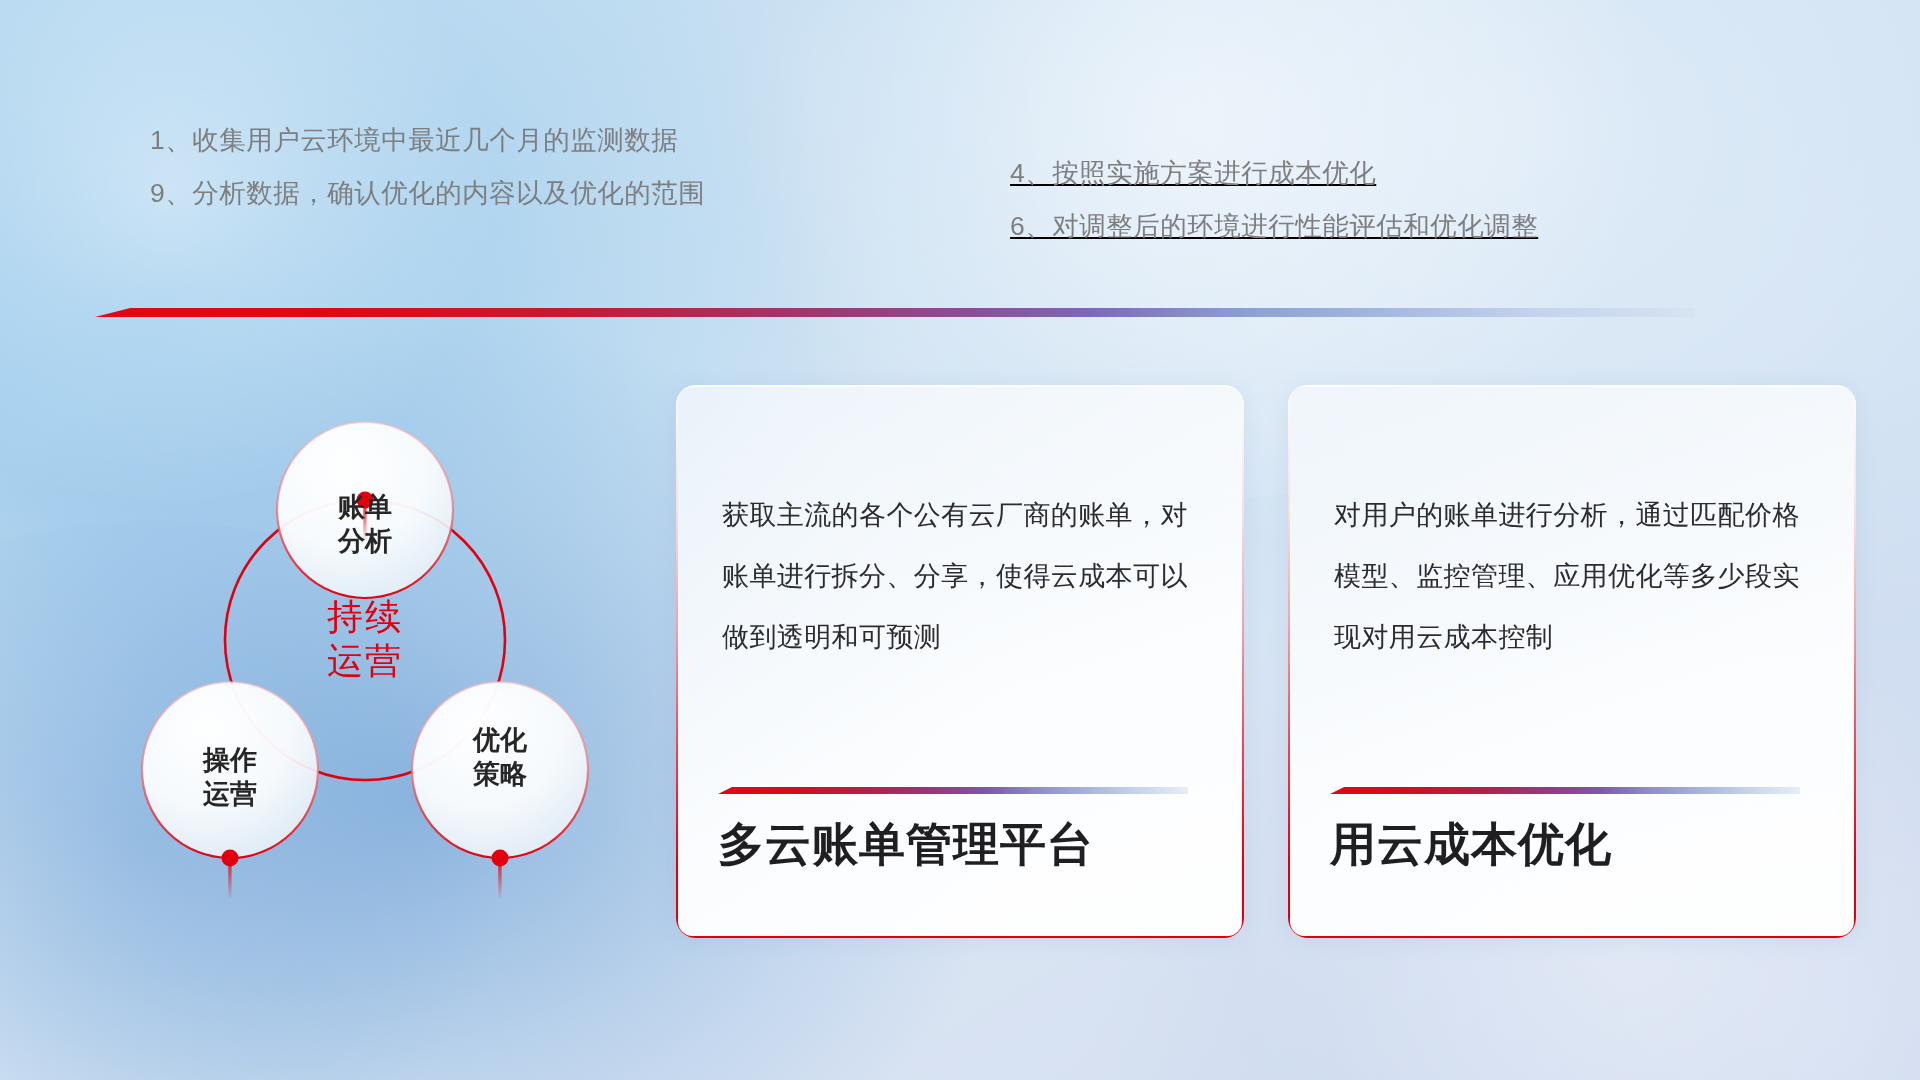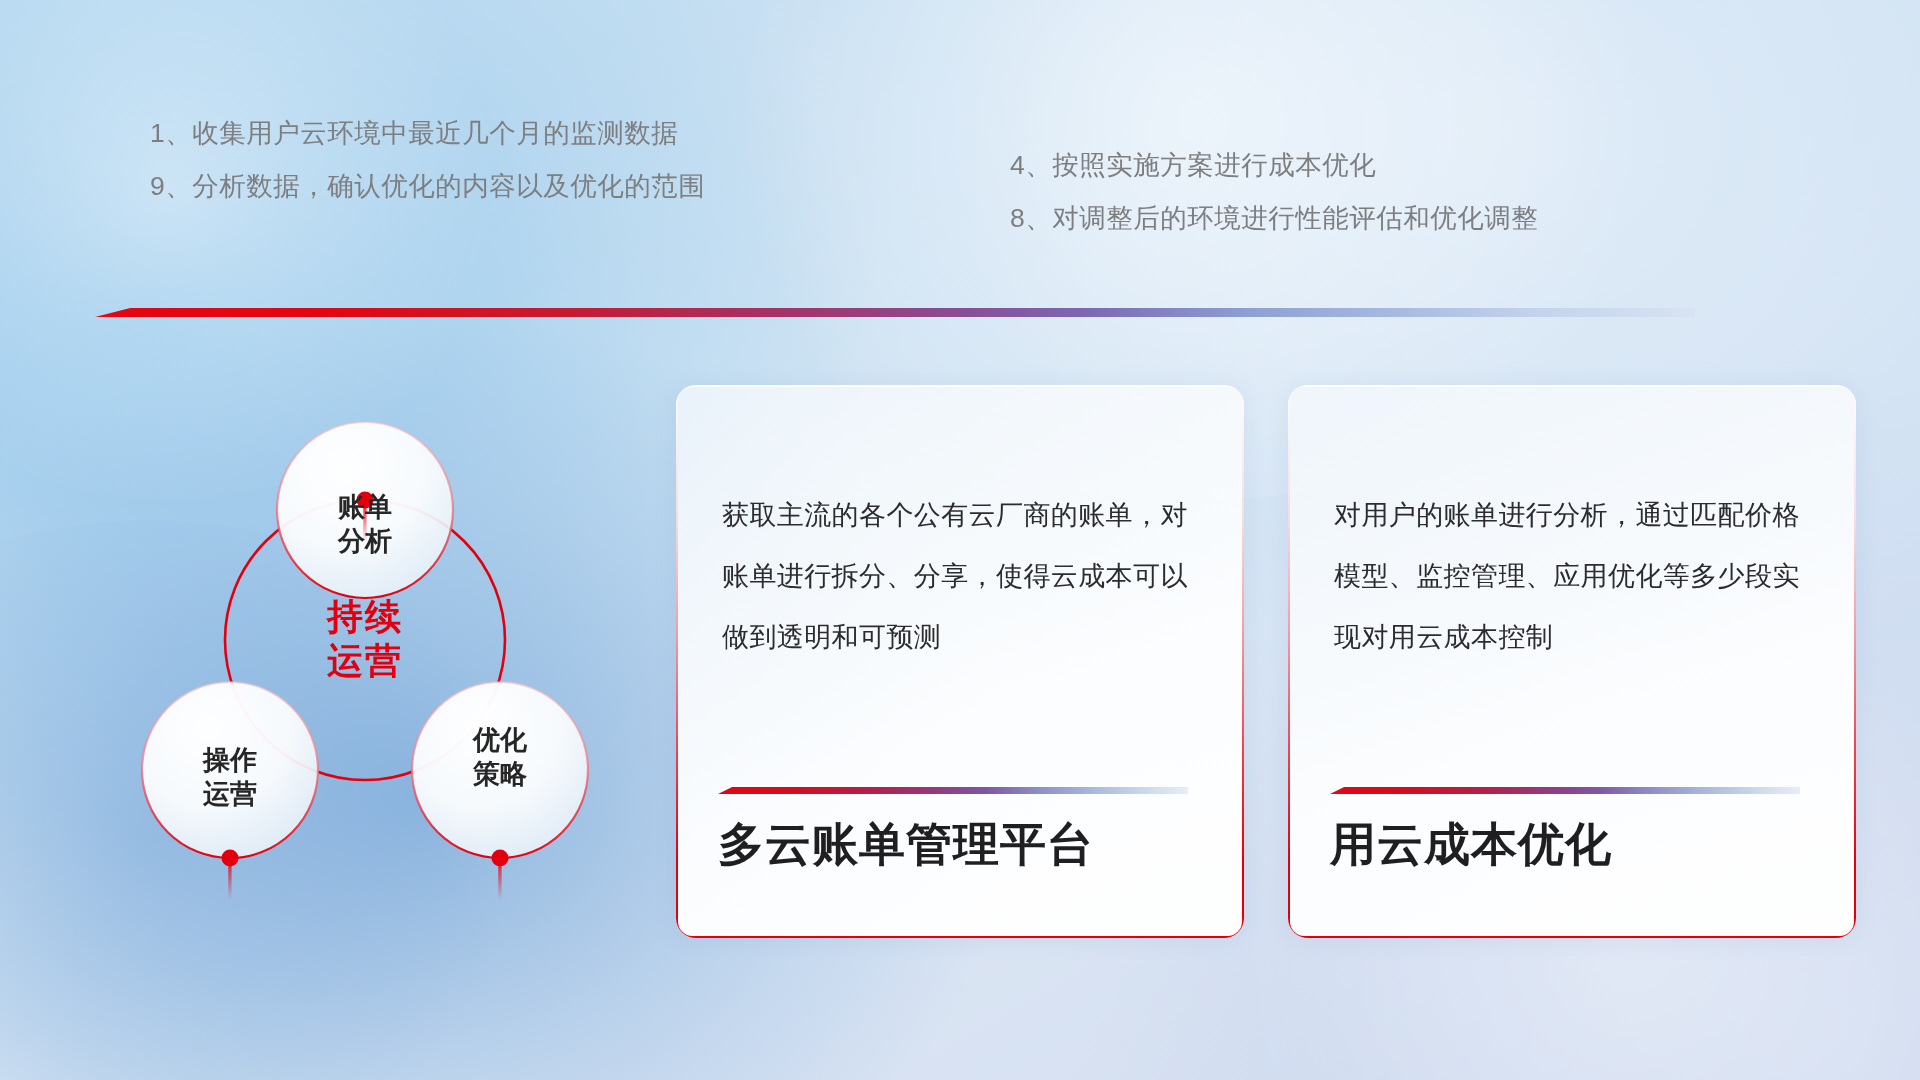--- a/index.html
+++ b/index.html
@@ -25,22 +25,22 @@
             background:radial-gradient(circle, rgba(255,255,255,.45) 0%, rgba(255,255,255,0) 70%); }
   .blob-2 { left:640px; top:-260px; width:1100px; height:760px;
             background:radial-gradient(circle, rgba(255,255,255,.55) 0%, rgba(255,255,255,0) 68%); }
   .blob-3 { left:-260px; top:520px; width:820px; height:640px;
             background:radial-gradient(circle, rgba(96,150,210,.30) 0%, rgba(96,150,210,0) 70%); }
   .blob-4 { left:1180px; top:640px; width:900px; height:620px;
             background:radial-gradient(circle, rgba(255,255,255,.32) 0%, rgba(255,255,255,0) 72%); }
 
   
   .bullets { position:absolute; }
-  #bullets-left  { left:150px; top:120px; }
-  #bullets-right { left:1010px; top:152px; }
+  #bullets-left  { left:150px; top:127px; }
+  #bullets-right { left:1010px; top:160px;text-decoration:underline; }
   .bullet-line {
     font-size:26.5px;
     color:#7d7e80;
     line-height:1;
     margin-bottom:26px;
     letter-spacing:.5px;
     white-space:nowrap;
   }
 
   
@@ -65,21 +65,21 @@
     font-size:27px;
     font-weight:bold;
     color:#262626;
     line-height:1.26;
     white-space:nowrap;
   }
   #label-center {
     position:absolute;
     text-align:center;
     font-size:36px;
-    font-weight:bold;
+    font-weight:normal;
     color:#e2000f;
     line-height:1.22;
     letter-spacing:2px;
     white-space:nowrap;
   }
 
   
   .card {
     position:absolute;
     width:568px; height:553px;
@@ -151,21 +151,21 @@
   <div class="blob blob-3"></div>
   <div class="blob blob-4"></div>
 
   <div class="bullets" id="bullets-left">
     <div class="bullet-line">1、收集用户云环境中最近几个月的监测数据</div>
     <div class="bullet-line">9、分析数据，确认优化的内容以及优化的范围</div>
   </div>
 
   <div class="bullets" id="bullets-right">
     <div class="bullet-line">4、按照实施方案进行成本优化</div>
-    <div class="bullet-line">8、对调整后的环境进行性能评估和优化调整</div>
+    <div class="bullet-line">6、对调整后的环境进行性能评估和优化调整</div>
   </div>
 
   <div id="main-divider"></div>
 
   <div id="circle-diagram">
     <svg viewBox="0 0 600 600" xmlns="http://www.w3.org/2000/svg">
       <defs>
         <radialGradient id="nodeFill" cx="38%" cy="26%" r="82%">
           <stop offset="0%" stop-color="#ffffff" stop-opacity="0.99"></stop>
           <stop offset="55%" stop-color="#fbfdfe" stop-opacity="0.95"></stop>

